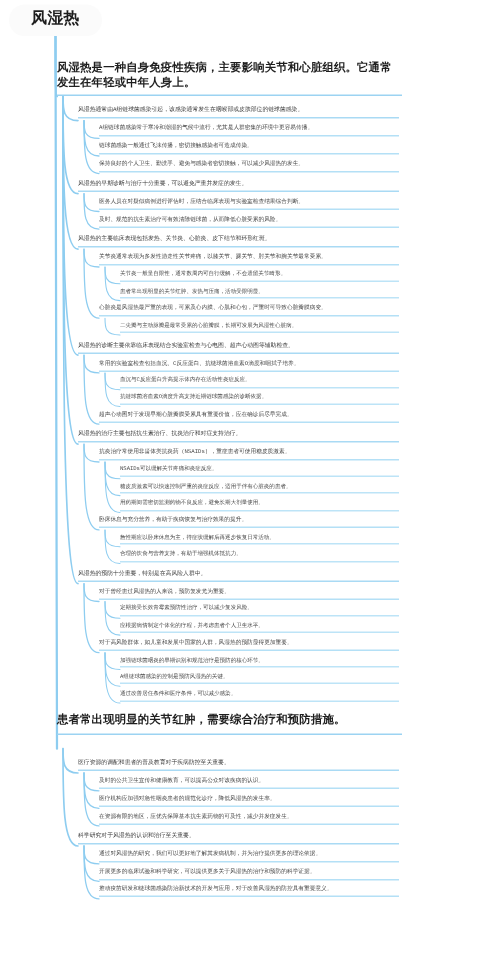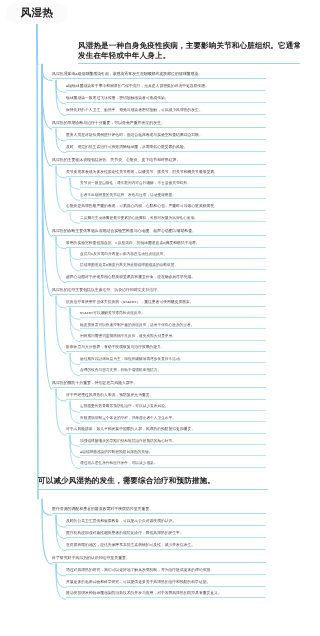--- a/index.html
+++ b/index.html
@@ -137,21 +137,21 @@
       <path d="M 42 499.0999999999999 C 42 534.7950000000001, 42 564.0000000000001, 52 564.0000000000001" fill="none" stroke="#8ecdf0" stroke-width="1.1" stroke-linecap="round"></path>
       <path d="M 56 515.3 C 56 521.8449999999999, 56 527.1999999999999, 66 527.1999999999999" fill="none" stroke="#8ecdf0" stroke-width="0.85" stroke-linecap="round"></path>
       <path d="M 56 515.3 C 56 528.28, 56 538.9, 66 538.9" fill="none" stroke="#8ecdf0" stroke-width="0.85" stroke-linecap="round"></path>
       <path d="M 56 515.3 C 56 534.715, 56 550.6, 66 550.6" fill="none" stroke="#8ecdf0" stroke-width="0.85" stroke-linecap="round"></path>
       <path d="M 56 564.0000000000001 C 56 570.5450000000001, 56 575.9000000000001, 66 575.9000000000001" fill="none" stroke="#8ecdf0" stroke-width="0.85" stroke-linecap="round"></path>
       <path d="M 56 564.0000000000001 C 56 576.9800000000001, 56 587.6000000000001, 66 587.6000000000001" fill="none" stroke="#8ecdf0" stroke-width="0.85" stroke-linecap="round"></path>
       <path d="M 56 564.0000000000001 C 56 583.4150000000002, 56 599.3000000000002, 66 599.3000000000002" fill="none" stroke="#8ecdf0" stroke-width="0.85" stroke-linecap="round"></path>
     </svg>
   <div id="nodes">
     <div class="node root">风湿热</div>
-  <div class="node lvl1" style="left: 38px; width: 230px; top: 42px; margin-left: 40px;">风湿热是一种自身免疫性疾病，主要影响关节和心脏组织。它通常发生在年轻或中年人身上。</div>
+  <div class="node lvl1" style="left: 38px; width: 230px; top: 42px;">风湿热是一种自身免疫性疾病，主要影响关节和心脏组织。它通常发生在年轻或中年人身上。</div>
       <div class="node lvl2" style="left: 52px; width: 214px; top: 72.4px;">风湿热通常由A组链球菌感染引起，该感染通常发生在咽喉部或皮肤部位的链球菌感染。</div>
       <div class="node lvl3" style="left: 66px; width: 200px; top: 84.4px;">A组链球菌感染常于寒冷和潮湿的气候中流行，尤其是人群密集的环境中更容易传播。</div>
       <div class="node lvl3" style="left: 66px; width: 200px; top: 96.1px;">链球菌感染一般通过飞沫传播，密切接触感染者可造成传染。</div>
       <div class="node lvl3" style="left: 66px; width: 200px; top: 107.8px;">保持良好的个人卫生、勤洗手、避免与感染者密切接触，可以减少风湿热的发生。</div>
       <div class="node lvl2" style="left: 52px; width: 214px; top: 121.1px;">风湿热的早期诊断与治疗十分重要，可以避免严重并发症的发生。</div>
       <div class="node lvl3" style="left: 66px; width: 200px; top: 133.1px;">医务人员在对疑似病例进行评估时，应结合临床表现与实验室检查结果综合判断。</div>
       <div class="node lvl3" style="left: 66px; width: 200px; top: 144.8px;">及时、规范的抗生素治疗可有效清除链球菌，从而降低心脏受累的风险。</div>
       <div class="node lvl2" style="left: 52px; width: 214px; top: 158.1px;">风湿热的主要临床表现包括发热、关节炎、心脏炎、皮下结节和环形红斑。</div>
       <div class="node lvl3" style="left: 66px; width: 200px; top: 170.1px;">关节炎通常表现为多发性游走性关节疼痛，以膝关节、踝关节、肘关节和腕关节最常受累。</div>
       <div class="node lvl4" style="left: 80px; width: 186px; top: 181.4px;">关节炎一般呈自限性，通常数周内可自行缓解，不会遗留关节畸形。</div>
@@ -172,21 +172,21 @@
       <div class="node lvl4" style="left: 80px; width: 186px; top: 356.7px;">急性期应以卧床休息为主，待症状缓解后再逐步恢复日常活动。</div>
       <div class="node lvl4" style="left: 80px; width: 186px; top: 367.9px;">合理的饮食与营养支持，有助于增强机体抵抗力。</div>
       <div class="node lvl2" style="left: 52px; width: 214px; top: 381.1px;">风湿热的预防十分重要，特别是在高风险人群中。</div>
       <div class="node lvl3" style="left: 66px; width: 200px; top: 393.1px;">对于曾经患过风湿热的人来说，预防复发尤为重要。</div>
       <div class="node lvl4" style="left: 80px; width: 186px; top: 404.4px;">定期接受长效青霉素预防性治疗，可以减少复发风险。</div>
       <div class="node lvl4" style="left: 80px; width: 186px; top: 415.6px;">应根据病情制定个体化的疗程，并考虑患者个人卫生水平。</div>
       <div class="node lvl3" style="left: 66px; width: 200px; top: 427.2px;">对于高风险群体，如儿童和发展中国家的人群，风湿热的预防显得更加重要。</div>
       <div class="node lvl4" style="left: 80px; width: 186px; top: 438.5px;">加强链球菌咽炎的早期识别和规范治疗是预防的核心环节。</div>
       <div class="node lvl4" style="left: 80px; width: 186px; top: 449.7px;">A组链球菌感染的控制是预防风湿热的关键。</div>
       <div class="node lvl4" style="left: 80px; width: 186px; top: 460.9px;">通过改善居住条件和医疗条件，可以减少感染。</div>
-      <div class="node lvl1" style="left: 38px; width: 230px; top: 476.9px;">可以减少风湿热的发生，需要综合治疗和预防措施。</div>
+      <div class="node lvl1" style="left: 38px; width: 230px; top: 476.9px;">患者常出现明显的关节红肿，需要综合治疗和预防措施。</div>
       <div class="node lvl2" style="left: 52px; width: 214px; top: 507.3px;">医疗资源的调配和患者的普及教育对于疾病防控至关重要。</div>
       <div class="node lvl3" style="left: 66px; width: 200px; top: 519.3px;">及时的公共卫生宣传和健康教育，可以提高公众对该疾病的认识。</div>
       <div class="node lvl3" style="left: 66px; width: 200px; top: 531px;">医疗机构应加强对急性咽炎患者的规范化诊疗，降低风湿热的发生率。</div>
       <div class="node lvl3" style="left: 66px; width: 200px; top: 542.7px;">在资源有限的地区，应优先保障基本抗生素药物的可及性，减少并发症发生。</div>
       <div class="node lvl2" style="left: 52px; width: 214px; top: 556px;">科学研究对于风湿热的认识和治疗至关重要。</div>
       <div class="node lvl3" style="left: 66px; width: 200px; top: 568px;">通过对风湿热的研究，我们可以更好地了解其发病机制，并为治疗提供更多的理论依据。</div>
       <div class="node lvl3" style="left: 66px; width: 200px; top: 579.7px;">开展更多的临床试验和科学研究，可以提供更多关于风湿热的治疗和预防的科学证据。</div>
       <div class="node lvl3" style="left: 66px; width: 200px; top: 591.4px;">推动疫苗研发和链球菌感染防治新技术的开发与应用，对于改善风湿热的防控具有重要意义。</div>
     </div>
 </div>

